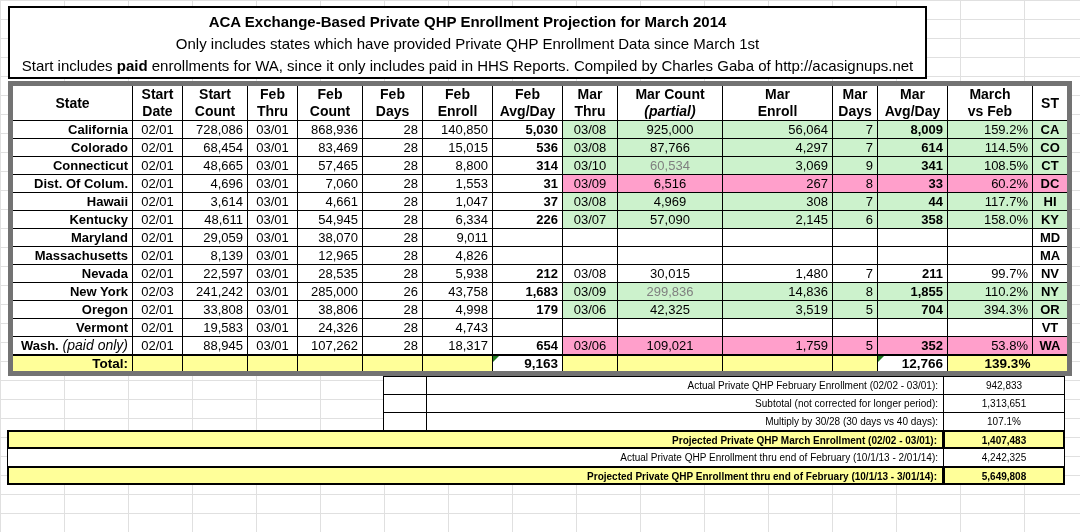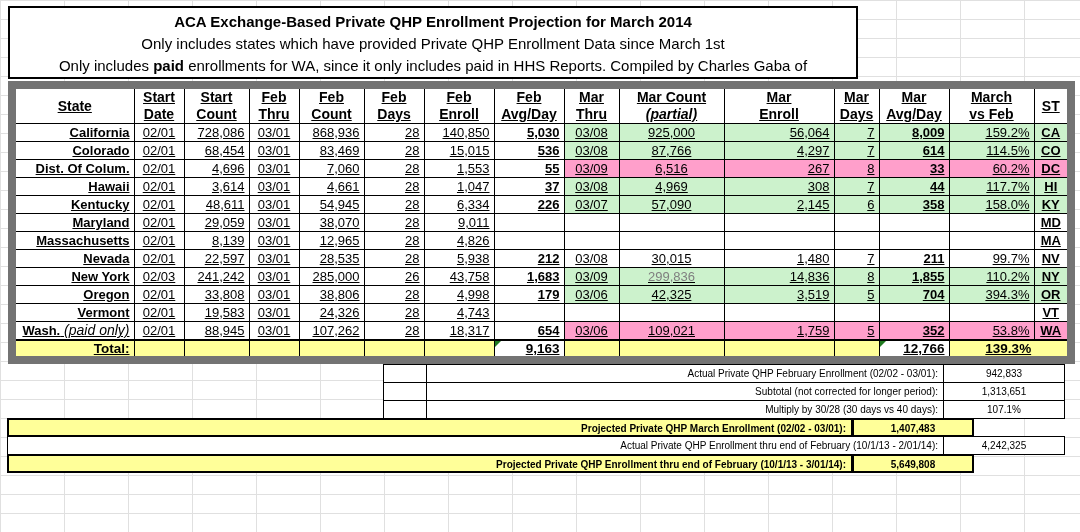--- a/index.html
+++ b/index.html
@@ -11,32 +11,32 @@
     background-color:#fff;
     background-image:
       linear-gradient(to right, var(--grid,#e0e0e0) 1px, transparent 1px),
       linear-gradient(to bottom, var(--grid,#e0e0e0) 1px, transparent 1px);
     background-size:64px 19px;
   }
   .sheet { position:relative; width:1080px; height:532px; }
 
   
   .titlebox {
-    position:absolute; left:8px; top:6px; width:850px; height:73px;
+    position:absolute; left:8px; top:6px; width:919px; height:73px;
     background:#fff; border:2px solid #000; text-align:center;
     padding-top:3px;
   }
   .t1 { font-size:15px; font-weight:bold; line-height:22px; }
   .t2 { font-size:15px; line-height:22px; }
 
   
   .content { position:absolute; left:8px; top:81px; width:1063px; }
   table {
     border-collapse:collapse; table-layout:fixed; width:1059px;
-    background:#404040; border:8px solid #737373;text-decoration:underline;
+    background:#404040; border:5px solid #737373;
   }
   th, td { border:1px solid #000; overflow:hidden; white-space:nowrap; }
   th {
     height:37px; font-size:14px; font-weight:bold; line-height:17px;
     text-align:center; vertical-align:middle; background:#fff; padding:0 1px;
   }
   th .hl2.it { font-style:italic; }
   td { height:18px; font-size:13px; padding:0 4px; background:#fff; position:relative; }
   td.cls-r { text-align:right; }
   td.cls-c { text-align:center; padding:0 1px; }
@@ -64,31 +64,31 @@
   .sp    { width:375px; }
   .mini  { width:44px;  background:#fff; border:1px solid #000; }
   .slabel{ width:518px; background:#fff; border:1px solid #000; margin-left:-1px;
            text-align:right; padding-right:5px; }
   .svalue{ width:122px; background:#fff; border:1px solid #000; margin-left:-1px;
            text-align:center; }
   .srow.wide .slabel { width:937px; }
   .srow.band .slabel, .srow.band .svalue {
     background:var(--yellow); font-weight:bold; border:2px solid #000;
   }
-  .srow.band .slabel { width:846px;padding-left:16px; }
+  .srow.band .slabel { width:937px;padding-left:16px; }
 </style>
 </head>
 <body style="--green: #ccf2cc; --pink: #ff9fcb; --yellow: #ffff99; --muted: #7f7f7f; --grid: #e0e0e0; --ind: #1f7a1f;">
 
 <div class="sheet">
 
   <div class="titlebox">
     <div class="t1">ACA Exchange-Based Private QHP Enrollment Projection for March 2014</div>
     <div class="t2">Only includes states which have provided Private QHP Enrollment Data since March 1st</div>
-    <div class="t2"><span>Only includes </span><b>paid</b><span> enrollments for WA, since it only includes paid in HHS Reports. Compiled by Charles Gaba of http://acasignups.net</span></div>
+    <div class="t2"><span>Start includes </span><b>paid</b><span> enrollments for WA, since it only includes paid in HHS Reports. Compiled by Charles Gaba of http://acasignups.net</span></div>
   </div>
 
   <div class="content">
     <table>
       <colgroup>
         <col style="width:122px">
           <col style="width:50px">
           <col style="width:65px">
         <col style="width:50px">
           <col style="width:65px">
@@ -196,28 +196,45 @@
             <td class="cls-r cls-b">536</td>
             <td class="cls-c tone-green">03/08</td>
             <td class="cls-c tone-green">87,766</td>
             <td class="cls-r tone-green">4,297</td>
             <td class="cls-r tone-green">7</td>
             <td class="cls-r cls-b tone-green">614</td>
             <td class="cls-r tone-green">114.5%</td>
             <td class="cls-c cls-b tone-green">CO</td>
           </tr>
           <tr>
+            <td class="cls-r cls-b"><span>Connecticut</span></td>
+            <td class="cls-c">02/01</td>
+            <td class="cls-r">48,665</td>
+            <td class="cls-c">03/01</td>
+            <td class="cls-r">57,465</td>
+            <td class="cls-r">28</td>
+            <td class="cls-r">8,800</td>
+            <td class="cls-r cls-b">314</td>
+            <td class="cls-c tone-green">03/10</td>
+            <td class="cls-c tone-green muted">60,534</td>
+            <td class="cls-r tone-green">3,069</td>
+            <td class="cls-r tone-green">9</td>
+            <td class="cls-r cls-b tone-green">341</td>
+            <td class="cls-r tone-green">108.5%</td>
+            <td class="cls-c cls-b tone-green">CT</td>
+          </tr>
+          <tr>
             <td class="cls-r cls-b"><span>Dist. Of Colum.</span></td>
             <td class="cls-c">02/01</td>
             <td class="cls-r">4,696</td>
             <td class="cls-c">03/01</td>
             <td class="cls-r">7,060</td>
             <td class="cls-r">28</td>
             <td class="cls-r">1,553</td>
-            <td class="cls-r cls-b">55</td>
+            <td class="cls-r cls-b">31</td>
             <td class="cls-c tone-pink">03/09</td>
             <td class="cls-c tone-pink">6,516</td>
             <td class="cls-r tone-pink">267</td>
             <td class="cls-r tone-pink">8</td>
             <td class="cls-r cls-b tone-pink">33</td>
             <td class="cls-r tone-pink">60.2%</td>
             <td class="cls-c cls-b tone-pink">DC</td>
           </tr>
           <tr>
             <td class="cls-r cls-b"><span>Hawaii</span></td>

